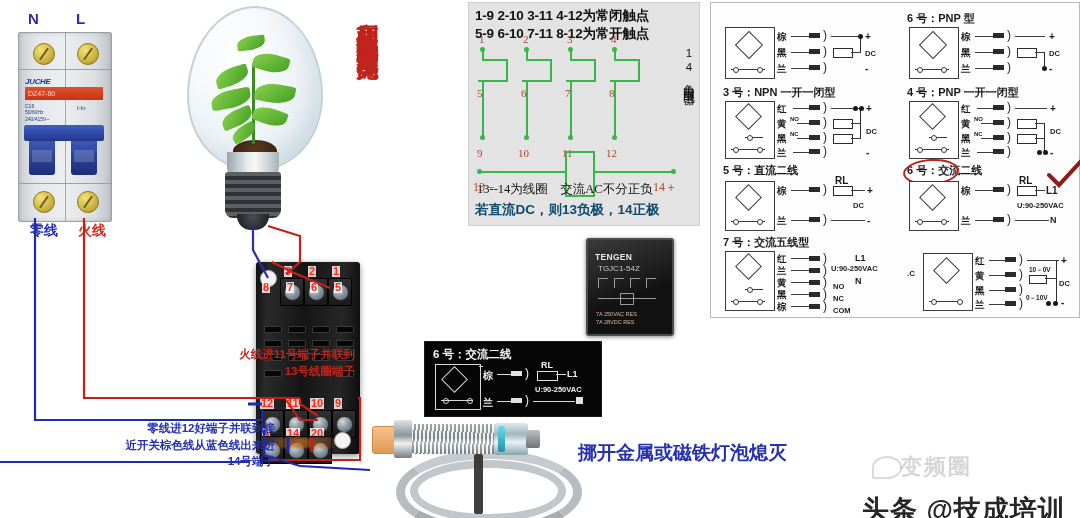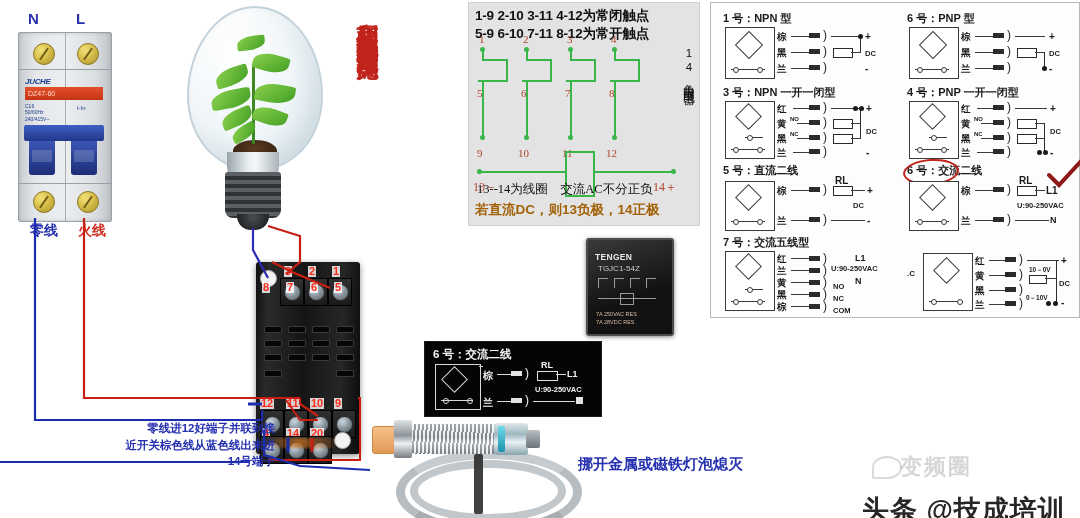--- a/index.html
+++ b/index.html
@@ -151,21 +151,21 @@
   }
   .rc-side{
     position:absolute;right:4px;top:44px;
     font-size:11.5px;color:#111;line-height:1.12;
   }
   .rc-foot1{
     position:absolute;left:8px;top:178px;font-size:12.5px;color:#111;
     font-family:"Liberation Serif",serif;
   }
   .rc-foot2{
-    position:absolute;left:6px;top:198px;font-size:13.5px;font-weight:bold;color:#a16207;
+    position:absolute;left:6px;top:198px;font-size:13.5px;font-weight:bold;color:#0c4a6e;
   }
 
   
   #chart{
     left:710px;top:2px;width:368px;height:314px;
     background:#fdfdfd;border:1px solid #b9b9b9;
   }
   .cell{position:absolute;}
   .cell-title{
     font-size:11px;font-weight:bold;color:#1a1a1a;white-space:nowrap;
@@ -321,21 +321,21 @@
 
   
   #wires{position:absolute;left:0;top:0;width:1080px;height:518px;}
 
   
   .ann{position:absolute;font-size:11.5px;font-weight:bold;line-height:1.45;}
   #ann-live{left:140px;top:346px;width:215px;text-align:right;color:#c0241c;}
   #ann-neutral{left:60px;top:420px;width:215px;text-align:right;color:#2430b0;}
   #ann-bottom{left:578px;top:430px;}
   #ann-bottom .l1{font-size:15px;font-weight:bold;color:#c0241c;}
-  #ann-bottom .l2{font-size:15px;font-weight:bold;color:#2430b0;margin-top:25px;}
+  #ann-bottom .l2{font-size:19px;font-weight:bold;color:#2430b0;margin-top:10px;}
 
   
   #wm-main{
     left:862px;top:492px;font-size:27px;font-weight:bold;color:#262626;
     letter-spacing:1px;white-space:nowrap;
   }
   #wm-faint{
     left:900px;top:452px;font-size:22px;font-weight:bold;
     color:rgba(70,70,70,.22);white-space:nowrap;letter-spacing:2px;
   }
@@ -466,21 +466,20 @@
     </div>
 
     <div class="rc-side vtext">14角中间继电器</div>
     <div class="rc-foot1">13--14为线圈　交流AC不分正负</div>
     <div class="rc-foot2">若直流DC，则13负极，14正极</div>
   </div>
 
   <div class="abs" id="chart">
 
     <div class="cell" style="left:12px;top:8px;width:168px;height:72px;">
-      <div class="cell-title">1 号：NPN 型</div>
       <div class="sensorbox" style="left:2px;top:16px;width:48px;height:50px;"></div>
       <div class="diamond" style="left:16px;top:24px;width:18px;height:18px;"></div>
       <div class="swline" style="left:8px;top:58px;width:34px;"></div>
       <div class="swdot" style="left:10px;top:56px;"></div>
       <div class="swdot" style="left:34px;top:56px;"></div>
       <div class="wirerow" style="left:54px;top:20px;">棕</div>
       <div class="wirerow" style="left:54px;top:36px;">黑</div>
       <div class="wirerow" style="left:54px;top:52px;">兰</div>
       <div class="lead" style="left:68px;top:25px;width:18px;"></div>
       <div class="lead" style="left:68px;top:41px;width:18px;"></div>
@@ -886,20 +885,24 @@
 
     <path d="M264 430 L264 455 L300 466 L370 470" stroke="#1b2dae" stroke-width="2.2" fill="none"></path>
 
     <path d="M0 462 L250 462" stroke="#1b2dae" stroke-width="2.2" fill="none"></path>
 
     <path d="M248 404 L262 404" stroke="#1b2dae" stroke-width="3" fill="none"></path>
     <path d="M288 438 L288 452" stroke="#1b2dae" stroke-width="3" fill="none"></path>
     <path d="M312 438 L312 452" stroke="#c81f14" stroke-width="3" fill="none"></path>
   </svg>
 
+  <div class="ann" id="ann-live">
+    <div>火线进11号端子并联到</div>
+    <div>13号线圈端子</div>
+  </div>
   <div class="ann" id="ann-neutral">
     <div>零线进12好端子并联到接</div>
     <div>近开关棕色线从蓝色线出来进</div>
     <div>14号端子</div>
   </div>
 
   <div class="abs" id="ann-bottom">
     <div class="l2">挪开金属或磁铁灯泡熄灭</div>
   </div>
 

